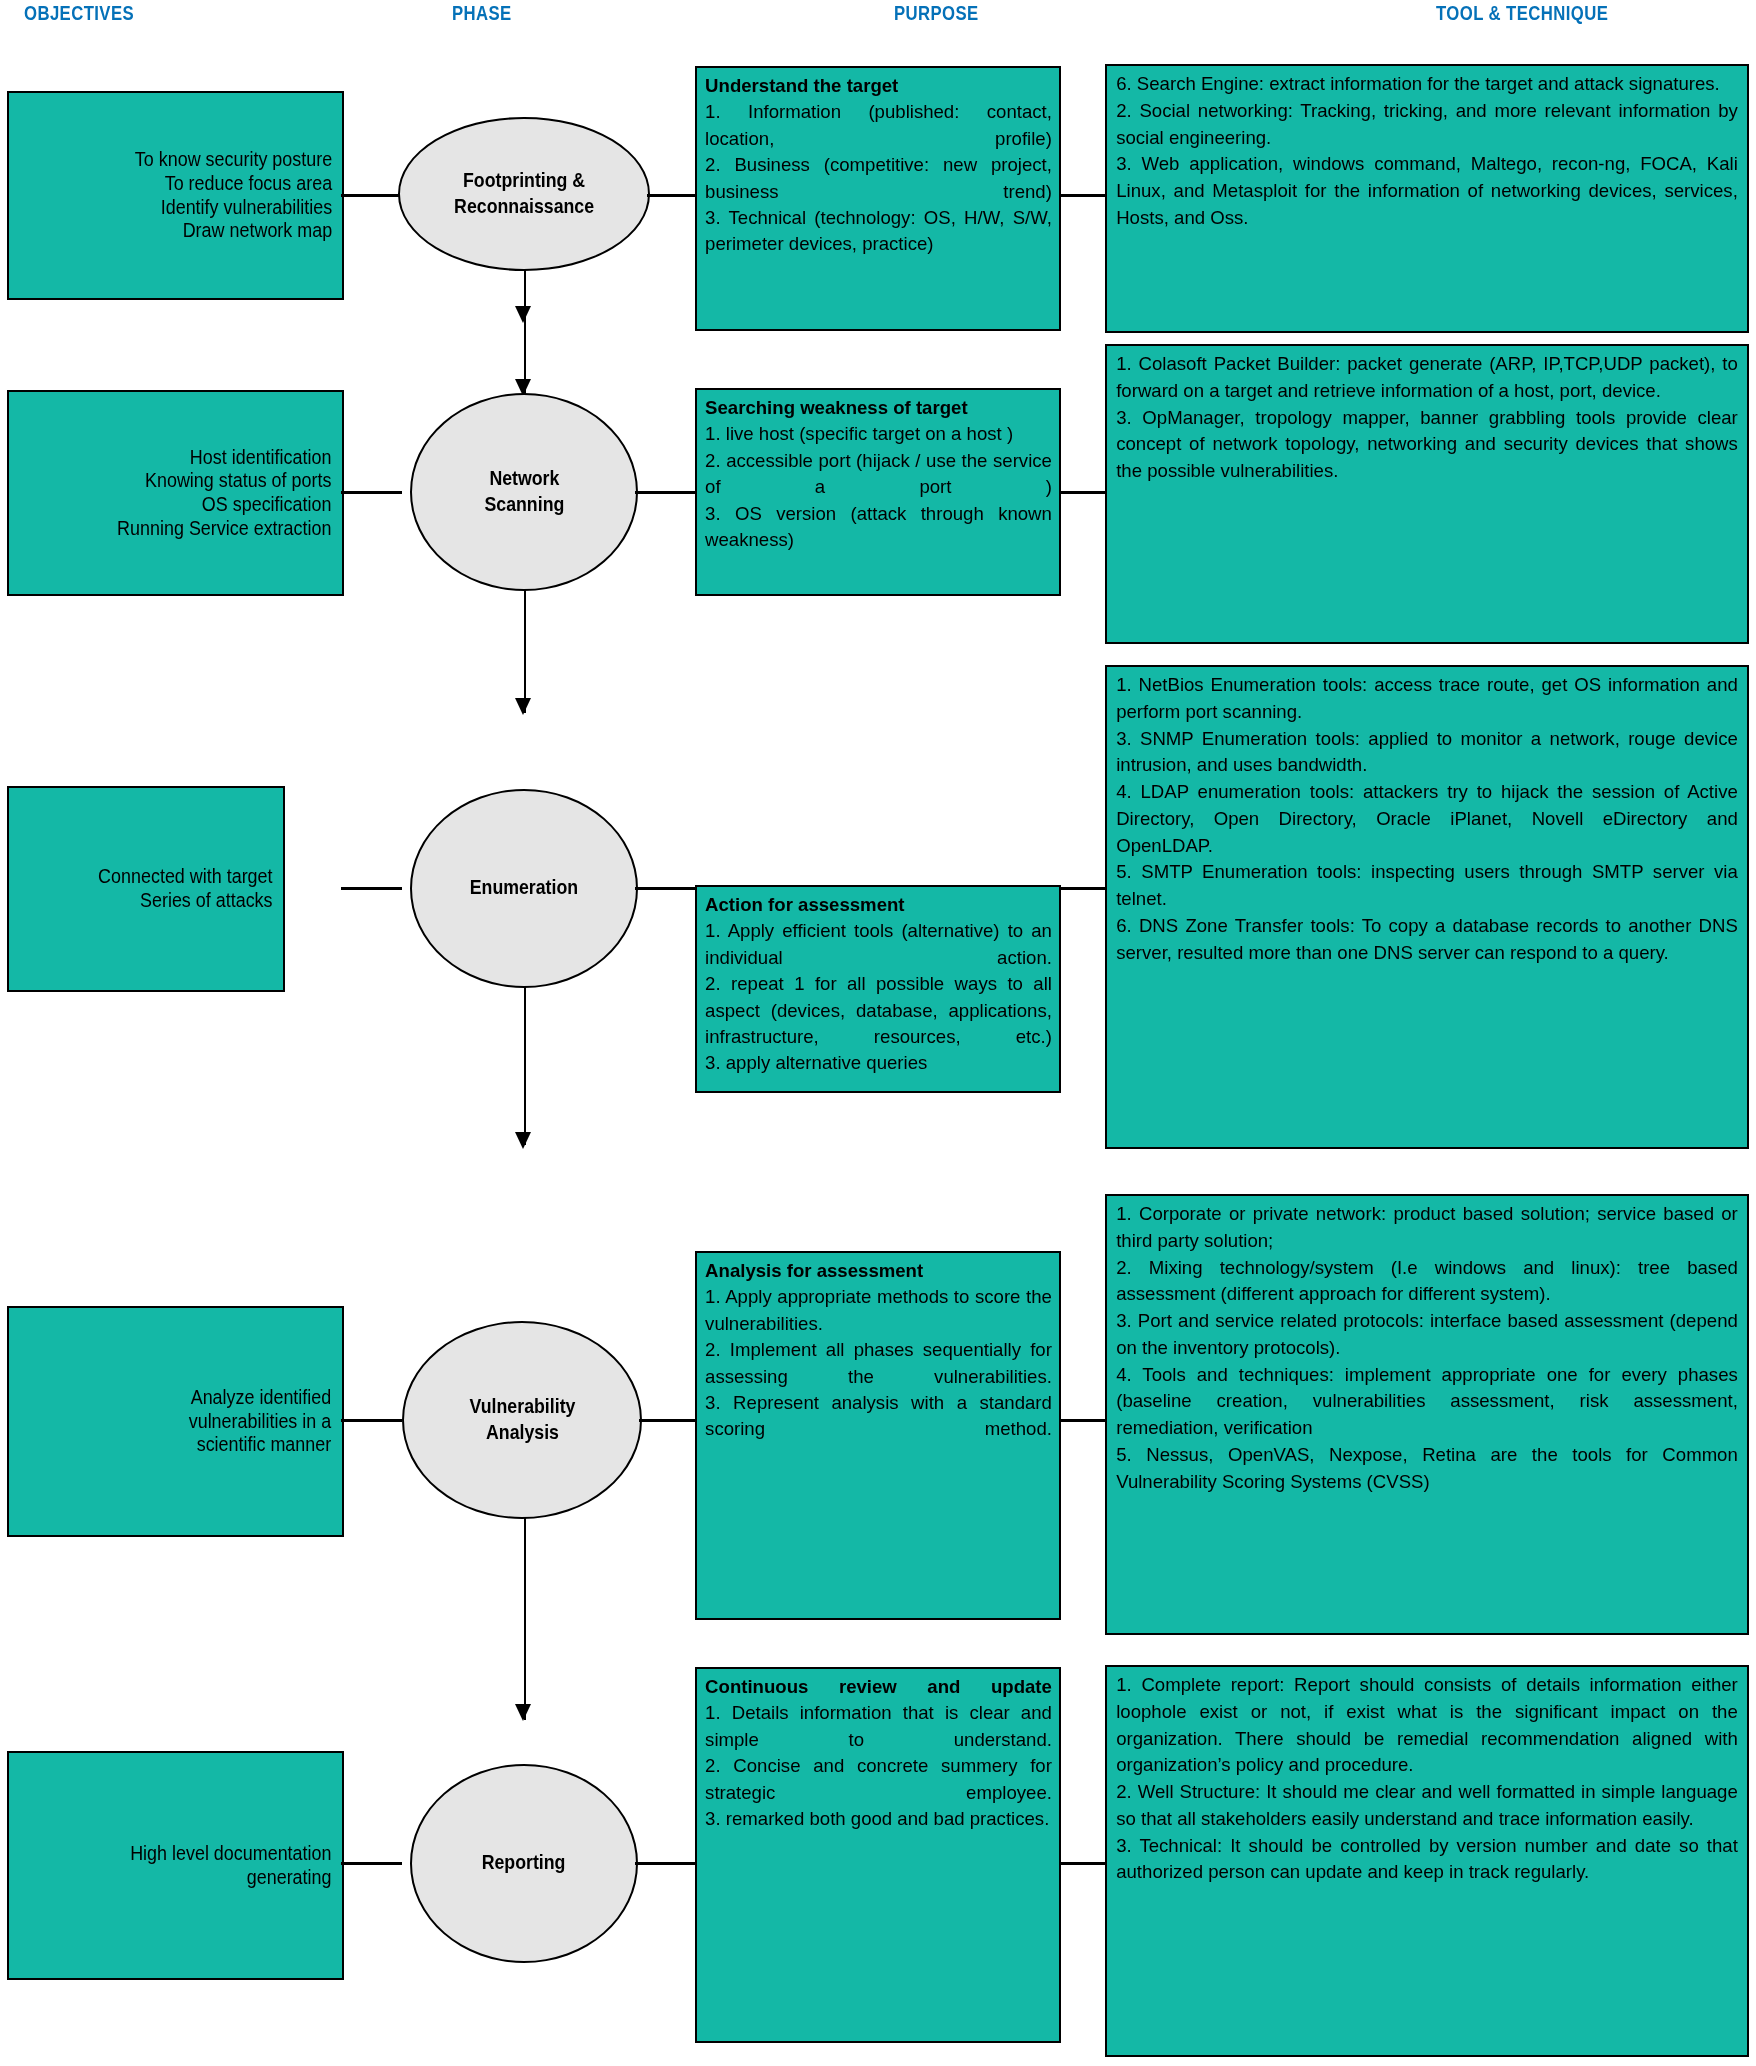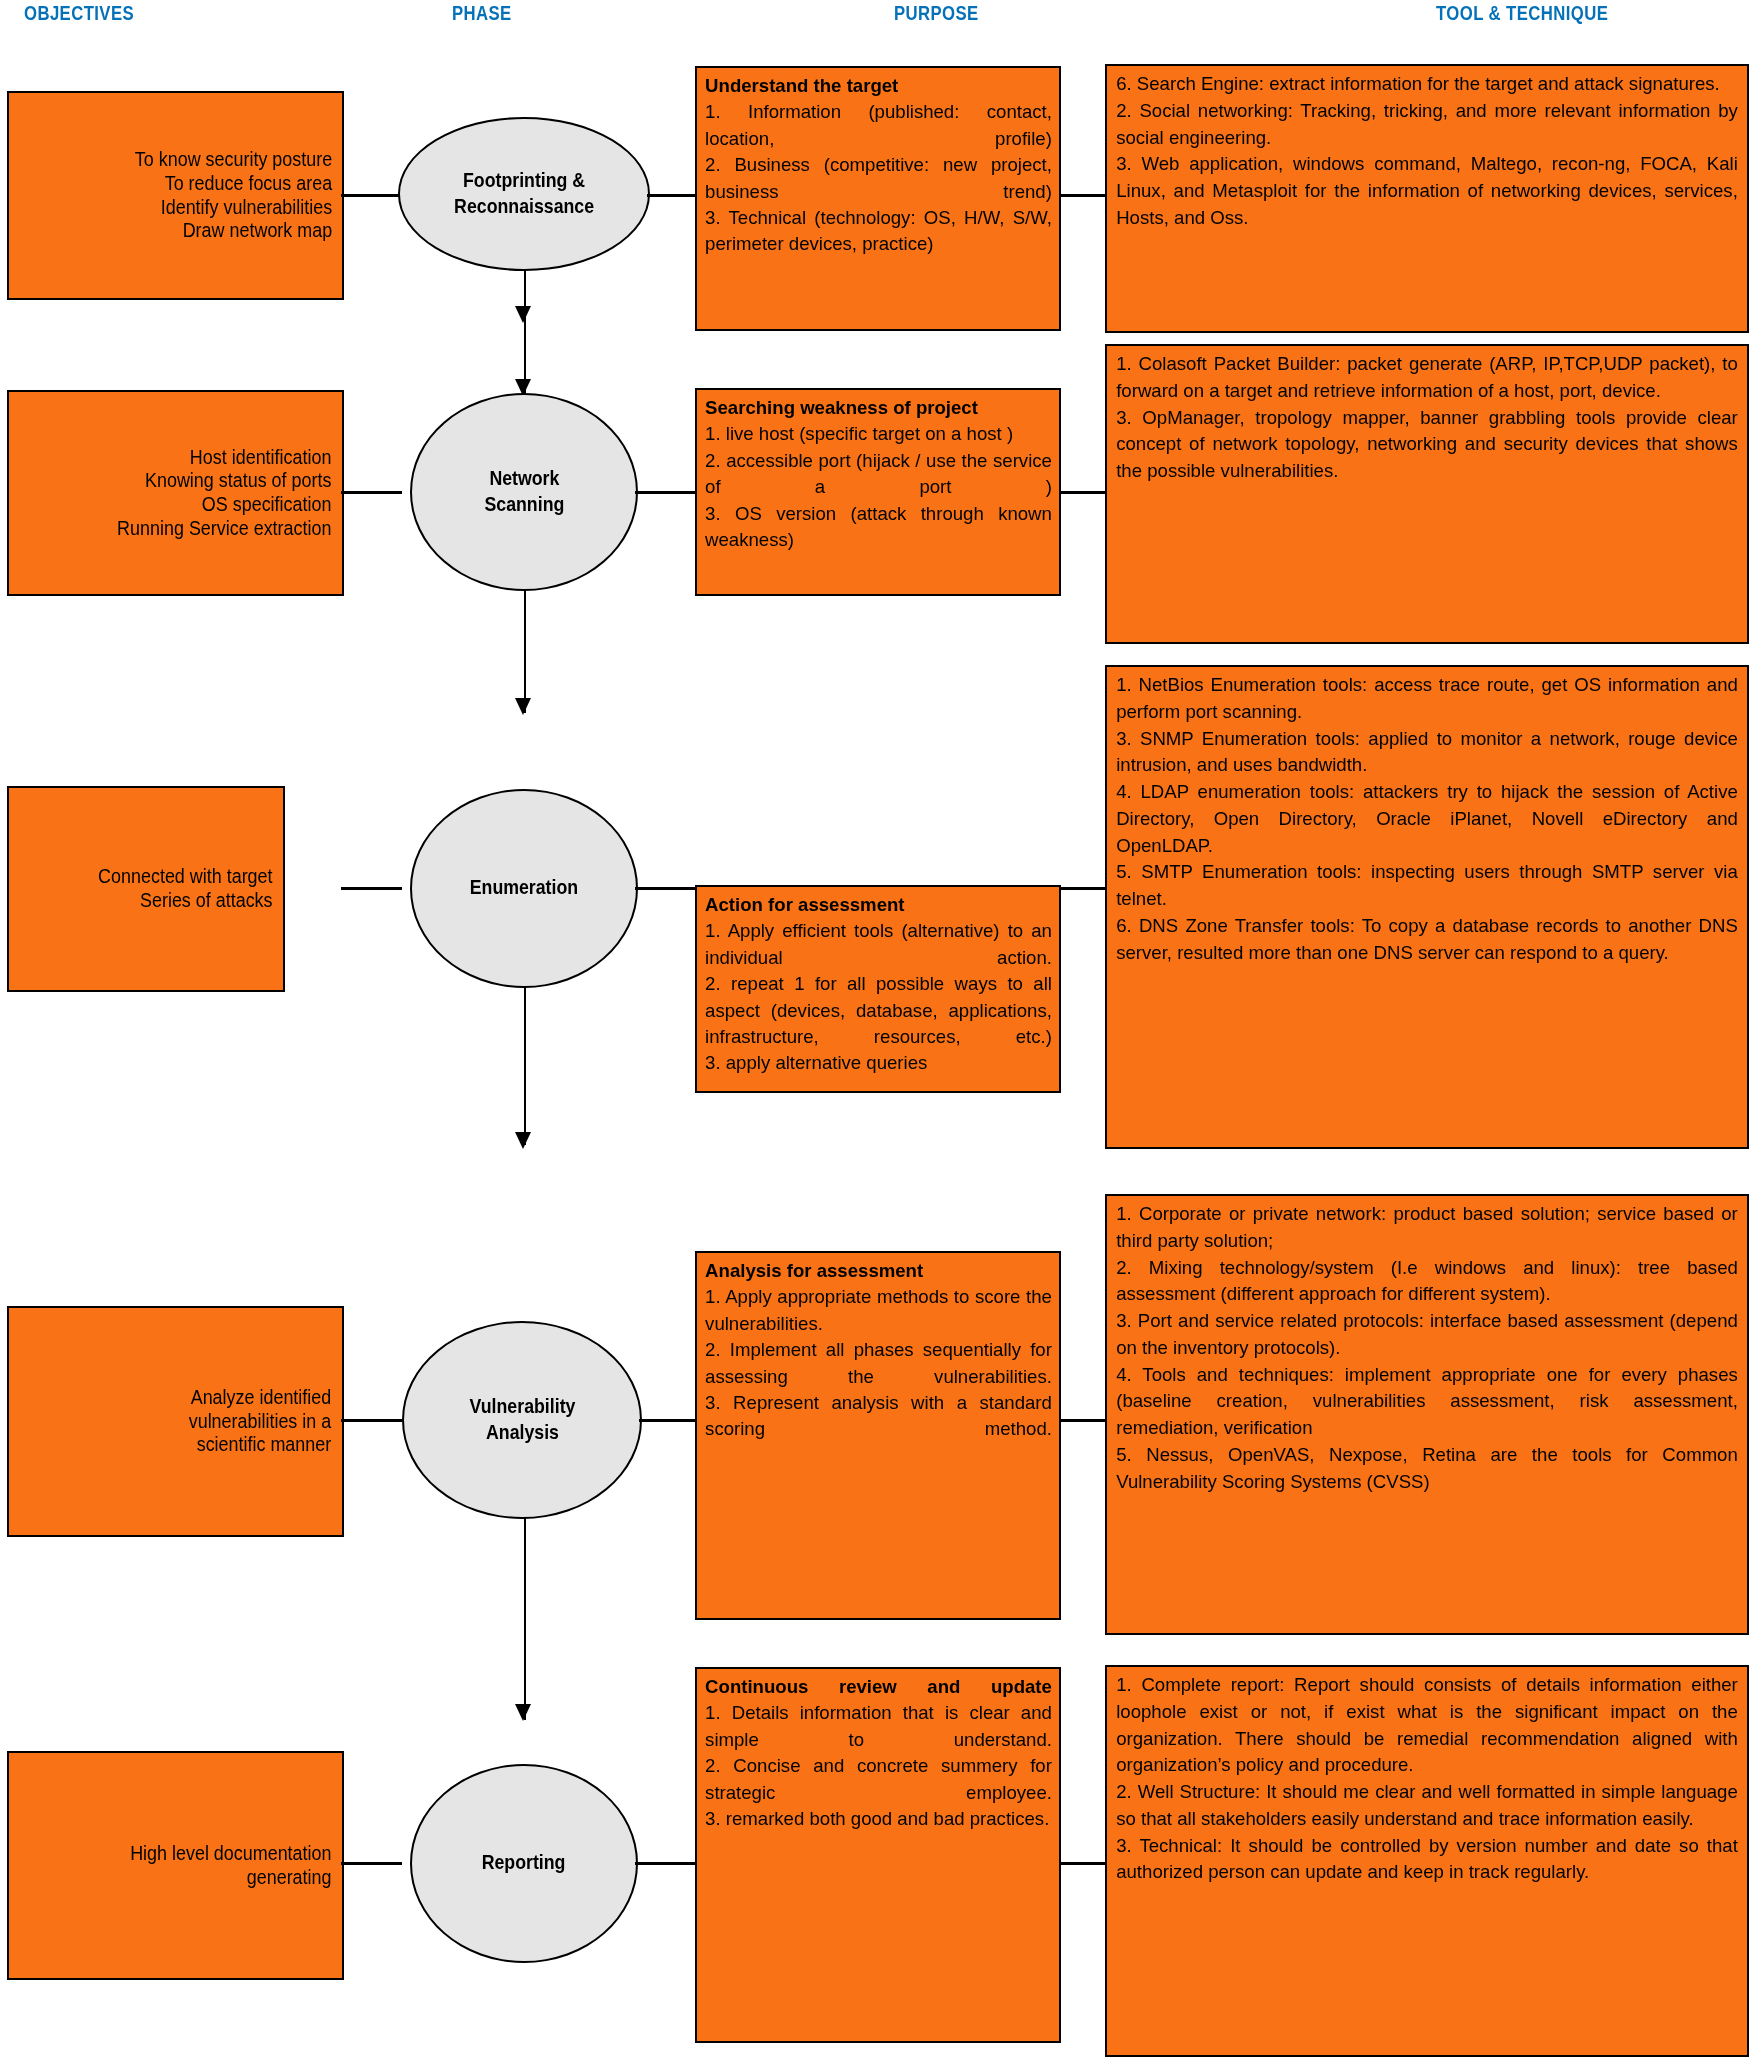--- a/index.html
+++ b/index.html
@@ -32,21 +32,21 @@
   #hdr-objectives { left: 24.4px;  top: 2px; transform-origin: left top; }
   #hdr-phase      { left: 452px; top: 2px; transform-origin: left top; }
   #hdr-purpose    { left: 894px;top: 2px; transform-origin: left top; }
   #hdr-tool       { left: 1436px;top: 2px; transform-origin: left top; }
 
   
   .box {
     position: absolute;
     border: 2px solid #000;
     box-sizing: border-box;
-    background: #f97316;
+    background: #14b8a6;
   }
   .obj-box {
     display: flex;
     align-items: center;
     justify-content: flex-end;
   }
   .obj-text {
     text-align: right;
     font-size: 19.3px;
     line-height: 1.22;
@@ -193,21 +193,21 @@
   <div class="hline" style="left:341px; top:491px; width:61px;"></div>
 
   <div class="ellipse" style="left:410px; top:393px; width:228px; height:198px;">
     <span>Network
 Scanning</span>
   </div>
 
   <div class="hline" style="left:635px; top:491px; width:63px;"></div>
 
   <div class="box txt-box" style="left:695px; top:388px; width:366px; height:208px;">
-    <span class="hd lefty">Searching weakness of project</span>
+    <span class="hd lefty">Searching weakness of target</span>
     <p class="jst">1. live host (specific target on a host )</p>
     <p class="full">2. accessible port  (hijack / use the service of a port )</p>
     <p class="jst">3. OS version (attack through known weakness)</p>
   </div>
 
   <div class="hline" style="left:1059px; top:491px; width:49px;"></div>
 
   <div class="box tool-box" style="left:1105px; top:344px; width:644px; height:300px;">
     <p>1. Colasoft Packet Builder: packet generate (ARP, IP,TCP,UDP packet), to forward on a target and retrieve information of a host, port, device.</p>
     <p>3. OpManager, tropology mapper, banner grabbling tools provide clear concept of network topology, networking and security devices that shows the possible vulnerabilities.</p>

